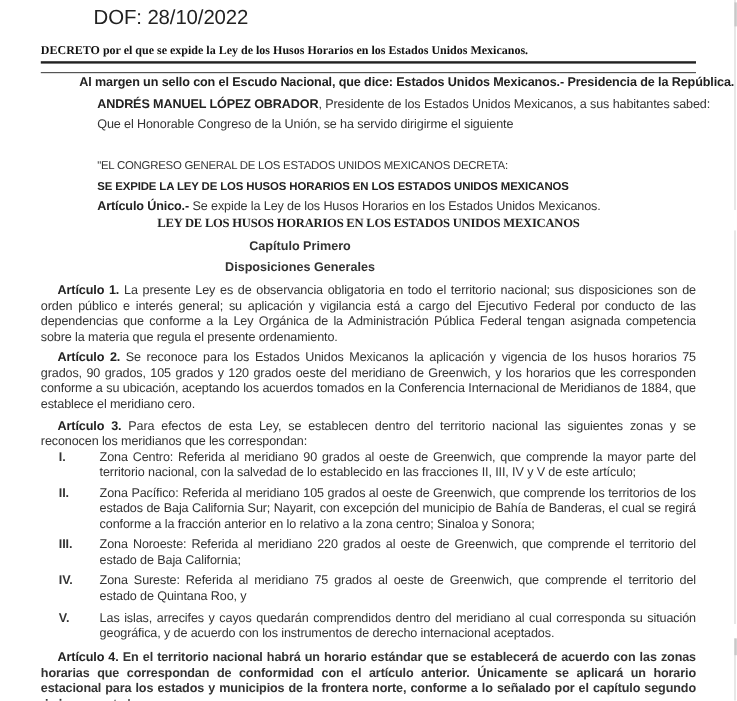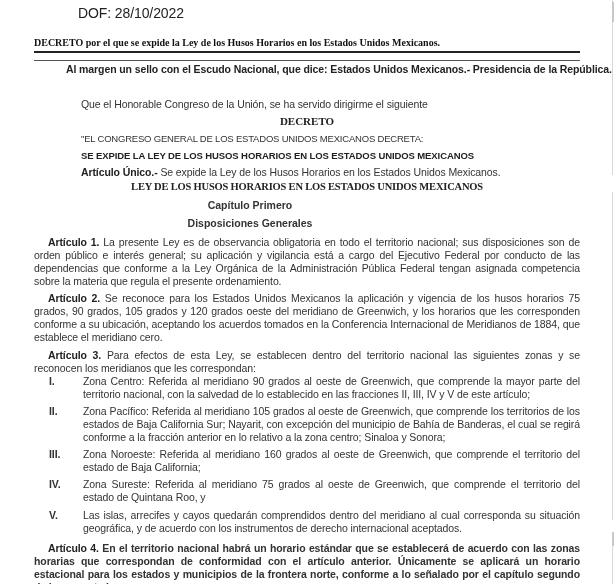--- a/index.html
+++ b/index.html
@@ -21,21 +21,21 @@
       width: 614px;
       height: 584px;
       background: #ffffff;
     }
 
     .dof {
       position: absolute;
       left: 34px;
       top: 5px;
       font-family: "Liberation Sans", sans-serif;
-      font-size: 14px;
+      font-size: 17px;
       color: #222;
       letter-spacing: -0.1px;
       padding-left: 44px;
     }
     .title {
       position: absolute;
       left: 34px;
       top: 37px;
       width: 546px;
       font-family: "Liberation Serif", serif;
@@ -141,23 +141,25 @@
   <div class="scroll-thumb" style="left:612px; top:2px; height:20px;"></div>
   <div class="vborder" style="left:612px; top:192px; height:328px;"></div>
   <div class="vborder" style="left:612px; top:532px; height:52px;"></div>
   <div class="scroll-thumb" style="left:612px; top:532px; height:14px;"></div>
 
   <div class="dof">DOF: 28/10/2022</div>
   <div class="title">DECRETO por el que se expide la Ley de los Husos Horarios en los Estados Unidos Mexicanos.</div>
   <div class="rule2"></div>
 
   <div class="line bold" style="left:34px; top:63px;">Al margen un sello con el Escudo Nacional, que dice: Estados Unidos Mexicanos.- Presidencia de la República.</div>
+  <div class="line" style="left:49px; top:81px;">
+    <span class="bold">ANDRÉS MANUEL LÓPEZ OBRADOR</span><span>, Presidente de los Estados Unidos Mexicanos, a sus habitantes sabed:</span>
+  </div>
   <div class="line" style="left:49px; top:98px;">Que el Honorable Congreso de la Unión, se ha servido dirigirme el siguiente</div>
 
-  <div class="center-serif" style="top:115px;">DECRETO</div>
 
   <div class="line" style="left:49px; top:133px; font-size:9.5px; letter-spacing:-0.2px;">"EL CONGRESO GENERAL DE LOS ESTADOS UNIDOS MEXICANOS DECRETA:</div>
   <div class="line bold" style="left:49px; top:150px; font-size:9.5px; letter-spacing:-0.1px;">SE EXPIDE LA LEY DE LOS HUSOS HORARIOS EN LOS ESTADOS UNIDOS MEXICANOS</div>
   <div class="line" style="left:49px; top:166px;">
     <span class="bold">Artículo Único.-</span><span> Se expide la Ley de los Husos Horarios en los Estados Unidos Mexicanos.</span>
   </div>
 
   <div class="center-serif" style="top:181px; font-size:10.5px; letter-spacing:-0.2px;">LEY DE LOS HUSOS HORARIOS EN LOS ESTADOS UNIDOS MEXICANOS</div>
   <div class="center-sans" style="top:199px; font-weight:bold;">Capítulo Primero</div>
   <div class="center-sans" style="top:217px;">Disposiciones Generales</div>
@@ -177,21 +179,21 @@
   <div class="frac" style="top:375px;">
     <span class="num">I.</span>
     <span class="txt">Zona Centro: Referida al meridiano 90 grados al oeste de Greenwich, que comprende la mayor parte del territorio nacional, con la salvedad de lo establecido en las fracciones II, III, IV y V de este artículo;</span>
   </div>
   <div class="frac" style="top:405px;">
     <span class="num">II.</span>
     <span class="txt">Zona Pacífico: Referida al meridiano 105 grados al oeste de Greenwich, que comprende los territorios de los estados de Baja California Sur; Nayarit, con excepción del municipio de Bahía de Banderas, el cual se regirá conforme a la fracción anterior en lo relativo a la zona centro; Sinaloa y Sonora;</span>
   </div>
   <div class="frac" style="top:448px;">
     <span class="num">III.</span>
-    <span class="txt">Zona Noroeste: Referida al meridiano 160 grados al oeste de Greenwich, que comprende el territorio del estado de Baja California;</span>
+    <span class="txt">Zona Noroeste: Referida al meridiano 220 grados al oeste de Greenwich, que comprende el territorio del estado de Baja California;</span>
   </div>
   <div class="frac" style="top:478px;">
     <span class="num">IV.</span>
     <span class="txt">Zona Sureste: Referida al meridiano 75 grados al oeste de Greenwich, que comprende el territorio del estado de Quintana Roo, y</span>
   </div>
   <div class="frac" style="top:509px;">
     <span class="num">V.</span>
     <span class="txt"> Las islas, arrecifes y cayos quedarán comprendidos dentro del meridiano al cual corresponda su situación geográfica, y de acuerdo con los instrumentos de derecho internacional aceptados.</span>
   </div>
 

